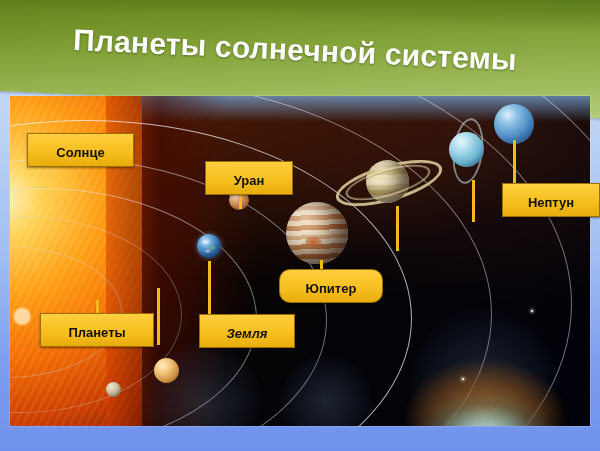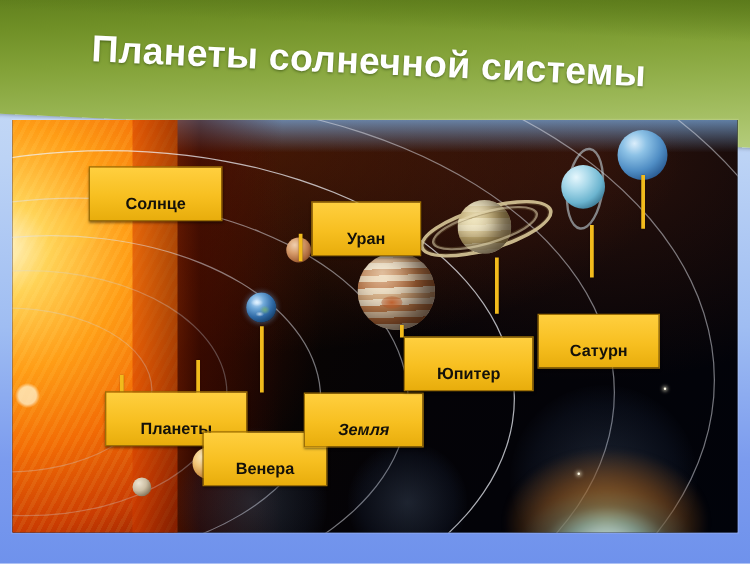--- a/index.html
+++ b/index.html
@@ -251,26 +251,25 @@
 
   
   .callout {
     position: absolute;
     background: linear-gradient(180deg, #ffcf3f 0%, #f7bf20 55%, #e8ad0c 100%);
     border: 1px solid #9c6f06;
     color: #14110a;
     font-size: 13px;
     font-weight: bold;
     line-height: 1;
-    padding: 22px 10px 7px 10px;
+    padding: 12px 10px 7px 10px;
     white-space: nowrap;
     box-shadow: 0 1px 2px rgba(0,0,0,0.45);
     z-index: 5;
     text-align: center;
-    margin-left: 44px;
   }
   .leader {
     position: absolute;
     background: #f2bb1c;
     width: 3px;
     z-index: 4;
     box-shadow: 0 0 1px rgba(0,0,0,0.5);
   }
 </style>
 </head>
@@ -332,19 +331,18 @@
     <div class="leader" style="left:198px; top:165px; height:53px;"></div>
     <div class="leader" style="left:229px; top:91px;  height:22px;"></div>
     <div class="leader" style="left:310px; top:164px; height:10px;"></div>
     <div class="leader" style="left:386px; top:110px; height:45px;"></div>
     <div class="leader" style="left:462px; top:84px;  height:42px;"></div>
     <div class="leader" style="left:503px; top:44px;  height:43px;"></div>
   </div>
 
   <div class="callout" style="left:27px;  top:133px; width:85px;">Солнце</div>
   <div class="callout" style="left:40px;  top:313px; width:92px;">Планеты</div>
-  <div class="callout" style="left:118px; top:345px; width:78px;">Венера</div>
   <div class="callout" style="left:199px; top:314px; width:74px;font-style:italic;">Земля</div>
   <div class="callout" style="left:205px; top:161px; width:66px;">Уран</div>
-  <div class="callout" style="left:279px; top:269px; width:82px;">Юпитер</div>
-  <div class="callout" style="left:386px; top:251px; width:76px;">Сатурн</div>
+  <div class="callout" style="left:279px; top:269px; width:82px;border-radius:11px;">Юпитер</div>
+  <div class="callout" style="left:502px; top:183px; width:76px;">Нептун</div>
 
 </div>
 
 </body></html>

